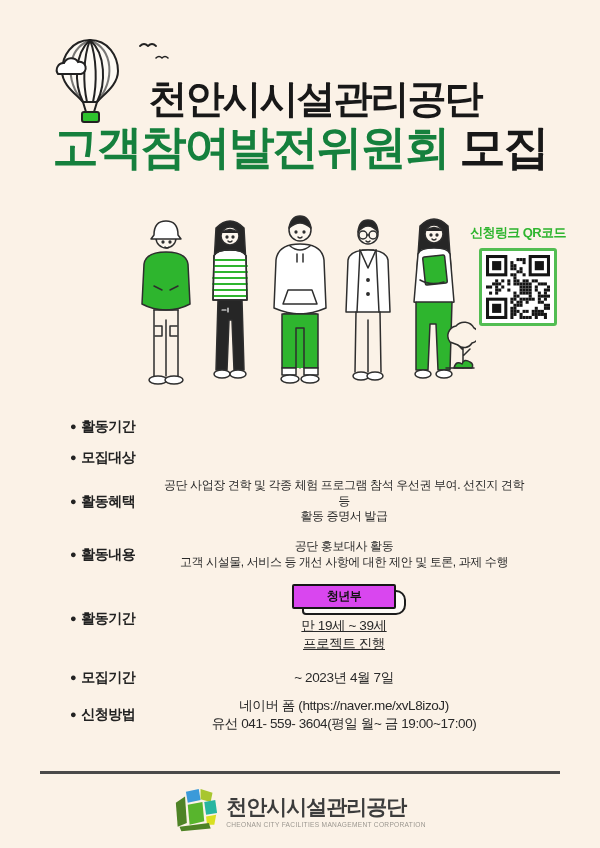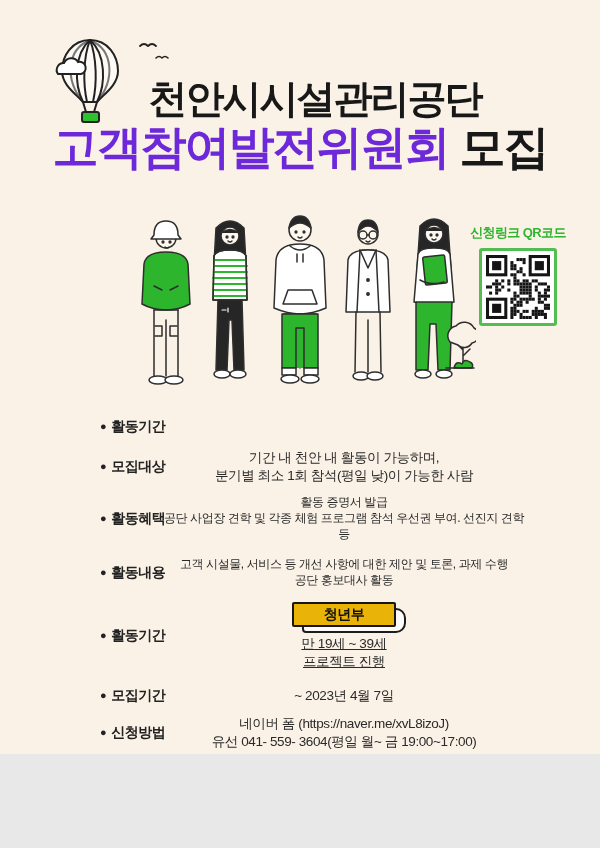--- a/index.html
+++ b/index.html
@@ -1,42 +1,42 @@
 <!DOCTYPE html>
 <html><head>
 <meta charset="utf-8">
 <style>
   * { margin:0; padding:0; box-sizing:border-box; }
   html,body { background:#e8e8e8; }
   body { font-family:"Liberation Sans","DejaVu Sans",sans-serif; }
   .poster {
-    position:relative; width:600px; height:754px; margin:0 auto;
+    position:relative; width:600px; height:848px; margin:0 auto;
     background:#FBF2E7; color:#1e1e1e; overflow:hidden;
   }
 
   
   .balloon-wrap { position:absolute; left:52px; top:32px; width:120px; height:108px; }
   .titles { position:relative; padding-top:78px; text-align:center; }
   .title-line1 {
     font-size:39px; font-weight:900; letter-spacing:-2px; color:#181818;
     line-height:1.1; padding-left:30px;
   }
   .title-line2 {
     font-size:46px; font-weight:900; letter-spacing:-2px; line-height:1.15; color:#181818;
   }
-  .title-line2 .hl { color:#6d28d9; }
+  .title-line2 .hl { color:#15803d; }
 
   
   .people-wrap { position:relative; margin:34px auto 0; width:352px; height:188px; }
 
   
   .info { position:relative; margin-top:22px; }
   .row { display:grid; grid-template-columns:158px 372px; align-items:center; }
   .row .label {
-    padding-left:100px; font-weight:700; font-size:14px; letter-spacing:-0.5px;
+    padding-left:70px; font-weight:700; font-size:14px; letter-spacing:-0.5px;
     white-space:nowrap; color:#222; align-self:center;
   }
   .row .label .bullet { font-size:11px; margin-right:5px; position:relative; top:-1px; }
   .row .value { text-align:center; font-size:13.5px; line-height:1.32; letter-spacing:-0.4px; color:#2a2a2a; }
   .row .value .ln { display:block; }
   .row.small .value { font-size:12px; }
   .row { margin-bottom:13px; }
   .row.r-target { margin-bottom:11px; }
   .row.r-benefit { margin-bottom:14px; }
   .row.r-content { margin-bottom:13px; }
@@ -45,23 +45,23 @@
   .cat-row { margin-bottom:16px; }
   .cat-groups { display:flex; justify-content:center; gap:74px; }
   .cat-group { text-align:center; }
   .btn3d { position:relative; width:104px; height:25px; margin:0 auto 8px; }
   .btn3d .back {
     position:absolute; left:10px; top:6px; width:104px; height:25px;
     background:#FDFBF7; border:2px solid #1c1c1c; border-radius:4px 10px 10px 4px;
   }
   .btn3d .face {
     position:absolute; left:0; top:0; width:104px; height:25px;
-    background:#eab308; border:2.5px solid #161616; border-radius:2px;
+    background:#d946ef; border:2.5px solid #161616; border-radius:2px;
     display:flex; align-items:center; justify-content:center;
-    font-size:14px; font-weight:800; letter-spacing:-0.5px; color:#111;
+    font-size:12px; font-weight:800; letter-spacing:-0.5px; color:#111;
   }
   .cat-lines { font-size:13.5px; line-height:1.35; letter-spacing:-0.4px; }
   .cat-lines .ln { display:block;text-decoration:underline; }
 
   
   .qr-block { position:absolute; right:22px; top:224px; width:120px; text-align:center; }
   .qr-caption { font-size:13px; font-weight:800; color:#2FB52F; letter-spacing:-0.6px; margin-bottom:6px;text-align:center; }
   .qr-box {
     width:78px; height:78px; margin:0 auto; background:#ffffff;
     border:3px solid #52BD52; border-radius:3px; padding:4px;
@@ -215,39 +215,35 @@
   </div>
 
   <div class="info">
 
     <div class="row">
       <div class="label"><span class="bullet">●</span><span>활동기간</span></div>
     </div>
 
     <div class="row r-target">
       <div class="label"><span class="bullet">●</span><span>모집대상</span></div>
-      <div class="value">
-        <span class="ln">기간 내 천안 내 활동이 가능하며,</span>
-        <span class="ln">분기별 최소 1회 참석(평일 낮)이 가능한 사람</span>
-      </div>
     </div>
 
     <div class="row small r-benefit">
       <div class="label"><span class="bullet">●</span><span>활동혜택</span></div>
       <div class="value">
+        <span class="ln">공단 사업장 견학 및 각종 체험 프로그램 참석 우선권 부여. 선진지 견학 등</span>
         <span class="ln">활동 증명서 발급</span>
-        <span class="ln">공단 사업장 견학 및 각종 체험 프로그램 참석 우선권 부여. 선진지 견학 등</span>
       </div>
     </div>
 
     <div class="row small r-content">
       <div class="label"><span class="bullet">●</span><span>활동내용</span></div>
       <div class="value">
+        <span class="ln">공단 홍보대사 활동</span>
         <span class="ln">고객 시설물, 서비스 등 개선 사항에 대한 제안 및 토론, 과제 수행</span>
-        <span class="ln">공단 홍보대사 활동</span>
       </div>
     </div>
 
     <div class="row cat-row">
       <div class="label"><span class="bullet">●</span><span>활동기간</span></div>
       <div class="value">
         <div class="cat-groups">
           <div class="cat-group">
             <div class="btn3d">
               <div class="back"></div>

